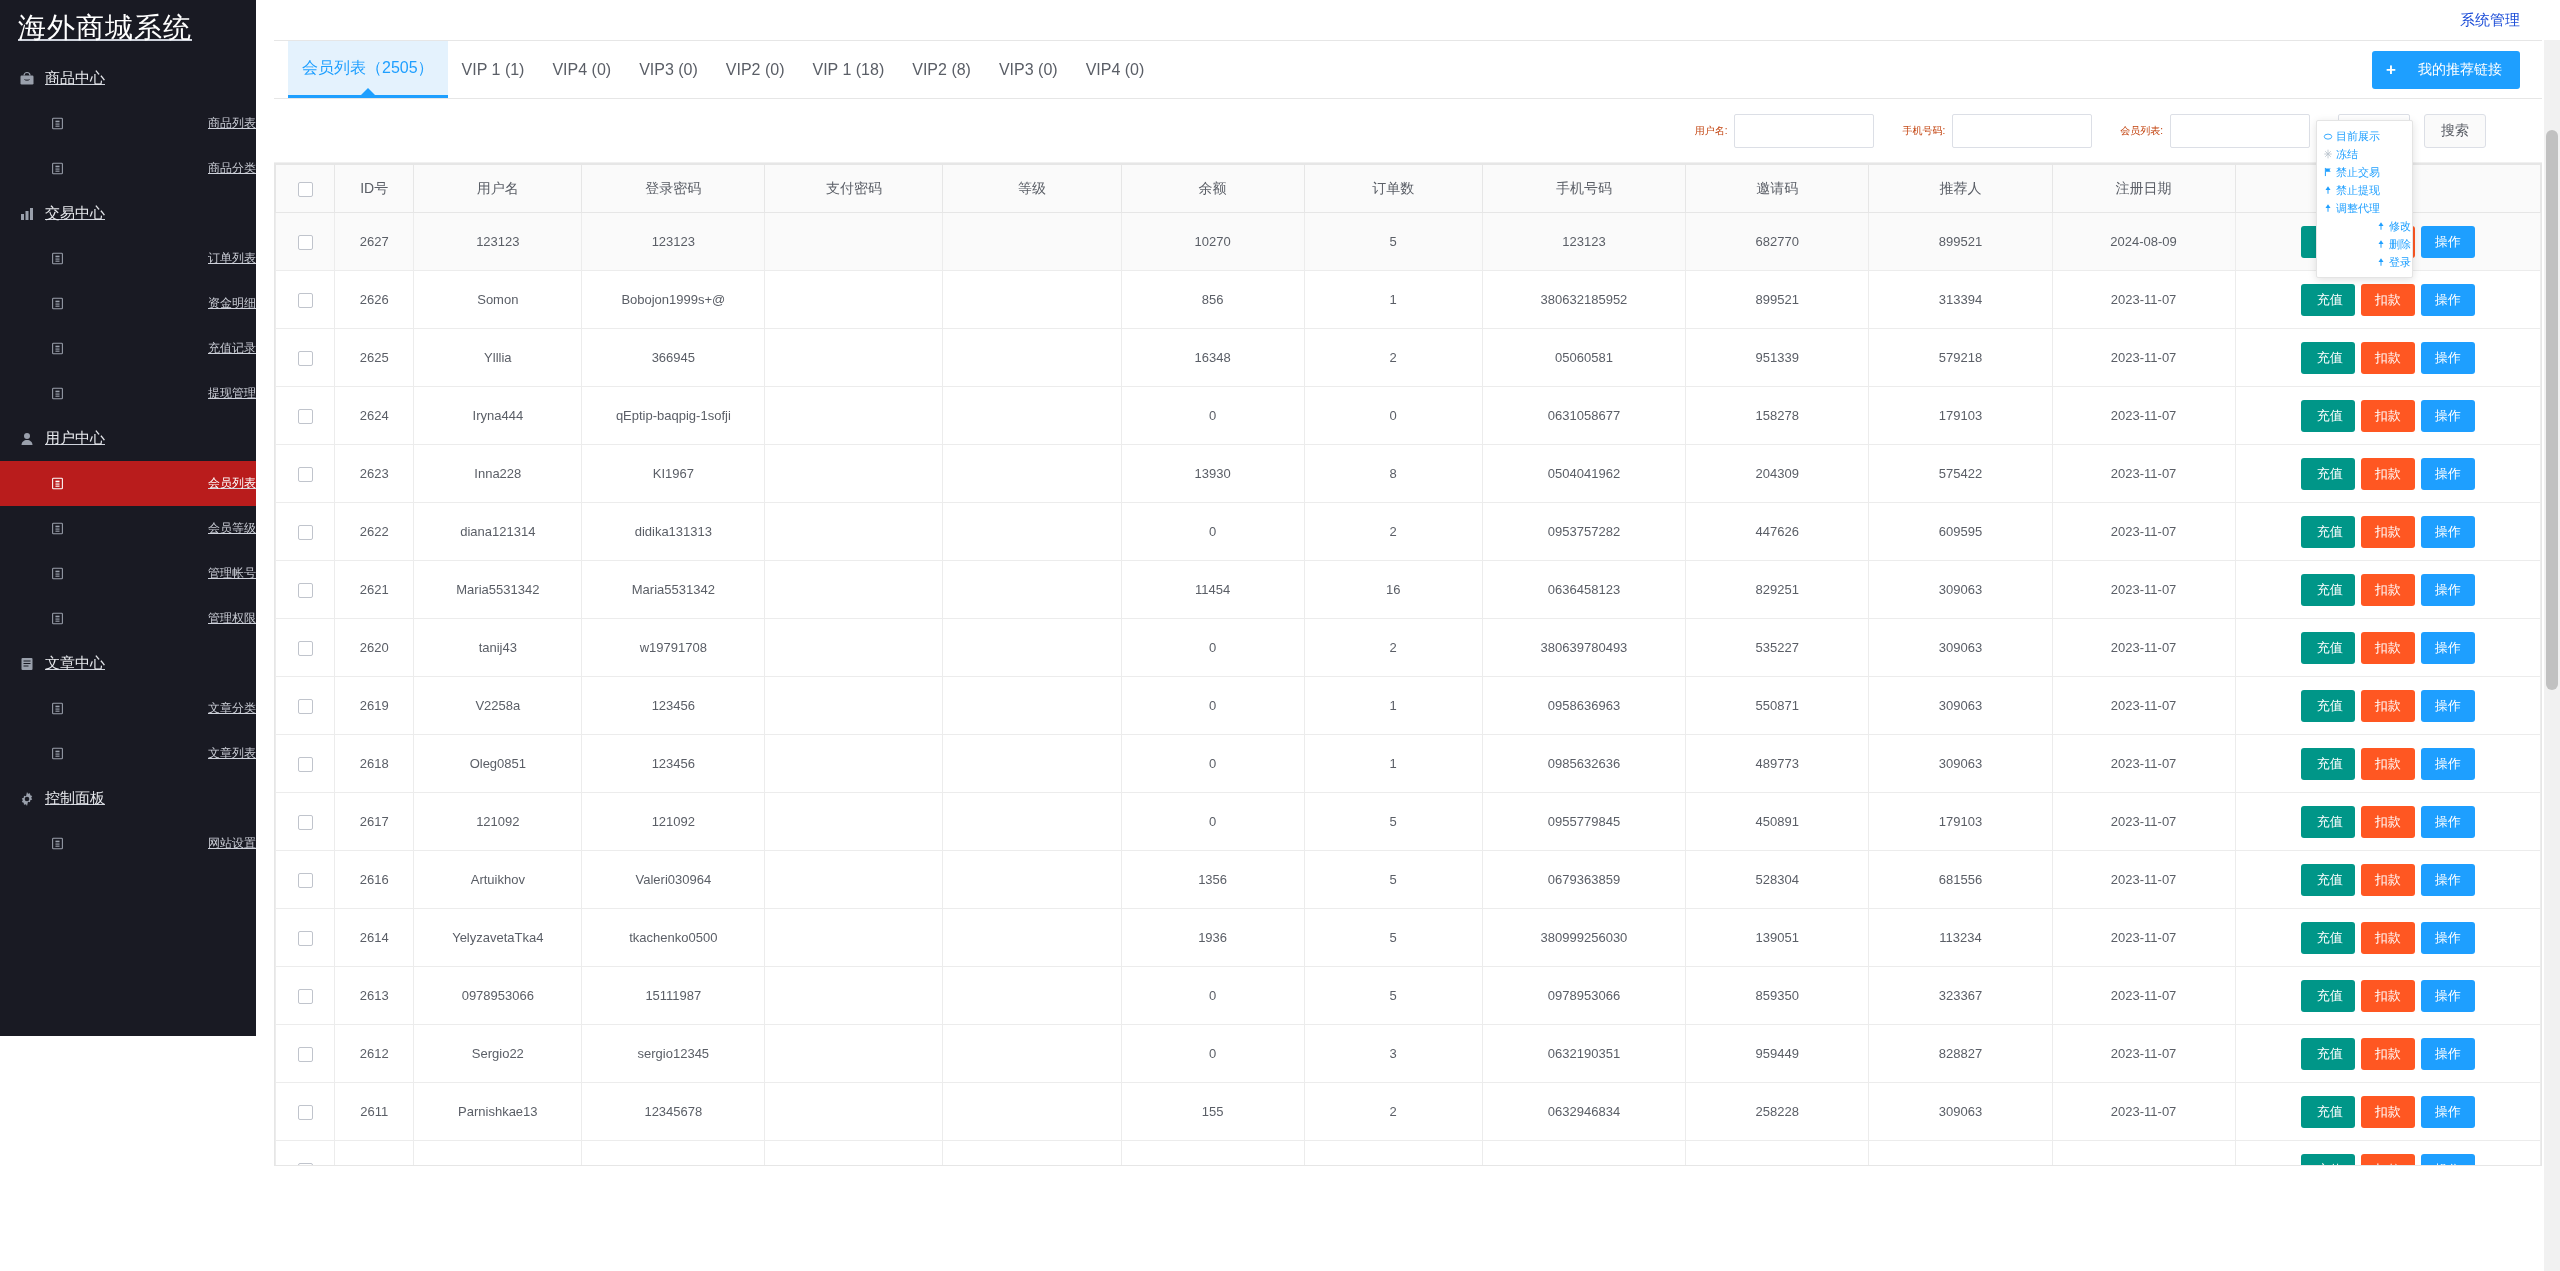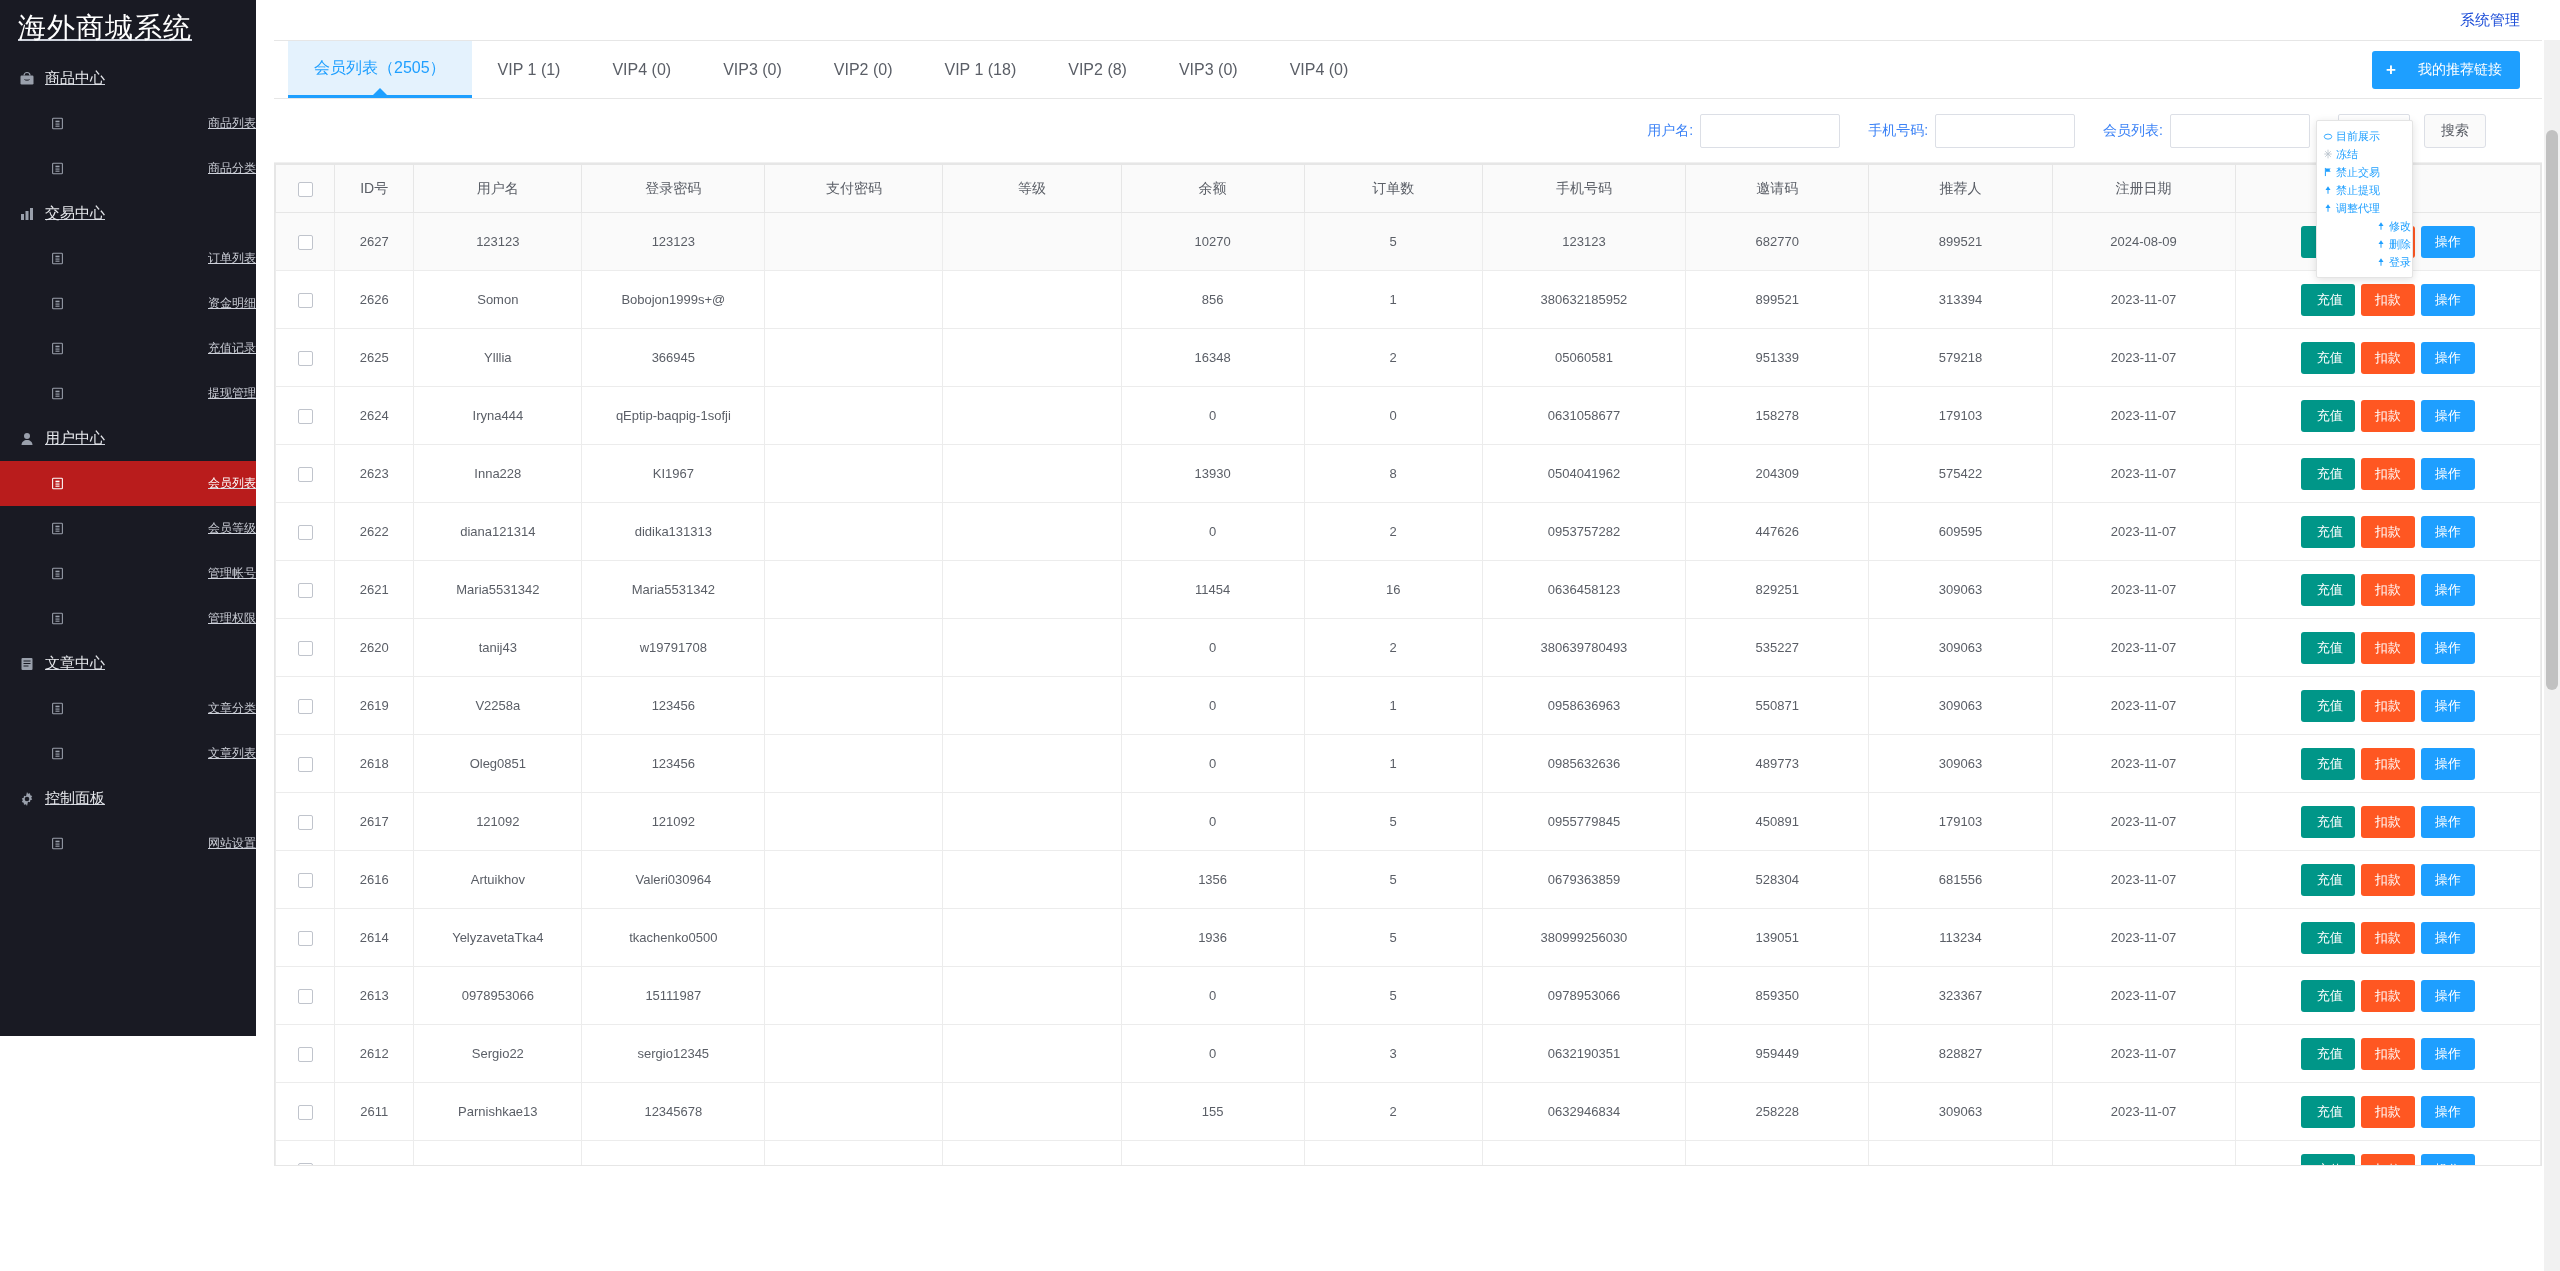--- a/index.html
+++ b/index.html
@@ -90,21 +90,21 @@
   .tabbar {
     position: relative;
     height: 58px;
     border-bottom: 1px solid #e6e6e6;
     display: flex; align-items: stretch;
     padding-left: 14px;
     background: #ffffff;
   }
   .tab {
     display: flex; align-items: center; justify-content: center;
-    padding: 0 26px;
+    padding: 0 14px;
     font-size: 16px;
     color: #5a5e66;
     cursor: pointer;
     position: relative;
   }
   .tab.active {
     background: #e4f2fd;
     color: #1E9FFF;
     border-bottom: 3px solid #1E9FFF;
   }
@@ -136,21 +136,21 @@
   
   .filterbar {
     height: 64px;
     display: flex; align-items: center; justify-content: flex-end;
     padding-right: 56px;
     background: #ffffff;
     border-bottom: 1px solid #f0f0f0;
     gap: 0px;
   }
   .filter-field { display: flex; align-items: center; margin-left: 28px; }
-  .filter-label { font-size: 14px; color: #3b82f6; margin-right: 7px; white-space: nowrap; }
+  .filter-label { font-size: 10px; color: #c2410c; margin-right: 7px; white-space: nowrap; }
   .filter-input {
     width: 140px; height: 34px;
     border: 1px solid #dcdfe6;
     border-radius: 2px;
     background: #fff;
     font-size: 13px;
     padding: 0 8px;
     outline: none;
     font-family: "Liberation Sans", sans-serif;
   }

